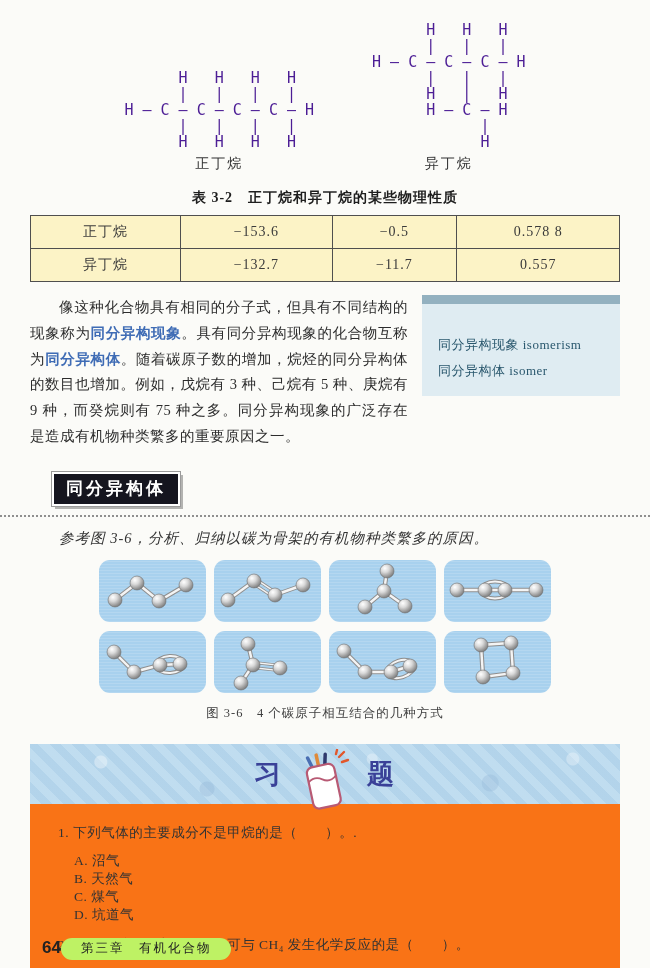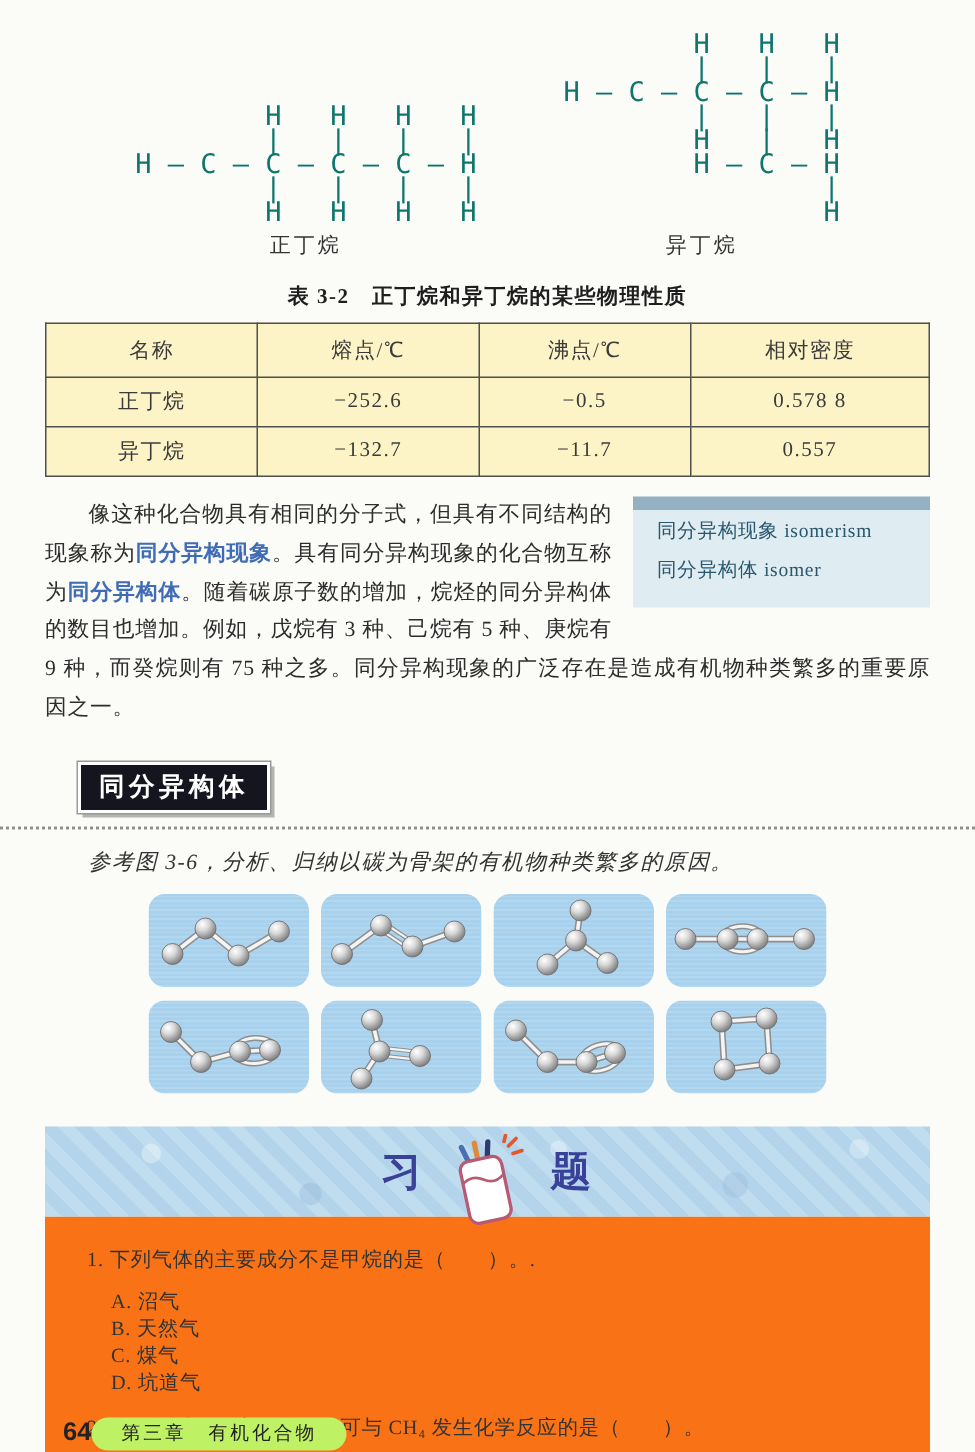--- a/index.html
+++ b/index.html
@@ -11,22 +11,22 @@
     position:relative;
     overflow:hidden;
   }
   .page{padding:18px 30px 0 30px;position:relative;}
 
   
   .formulas-row{display:flex;justify-content:center;align-items:flex-end;gap:58px;margin-top:4px;}
   .formula-block{text-align:center;}
   .formula{
     font-family:"DejaVu Sans Mono",monospace;
-    font-size:18px;line-height:16px;
-    color:#0f766e;margin:0;white-space:pre;text-align:right;
+    font-size:15px;line-height:16px;
+    color:#4c1d95;margin:0;white-space:pre;text-align:center;
   }
   .formula-label{font-size:14px;color:#333;margin-top:5px;letter-spacing:2px;}
 
   
   .table-caption{text-align:center;font-weight:bold;font-size:14px;color:#1e1e1e;margin-top:16px;letter-spacing:1px;}
   table.props-table{
     width:100%;border-collapse:collapse;margin-top:8px;
     background:#fcf3c6;
   }
   .props-table th,.props-table td{
@@ -38,21 +38,21 @@
   .props-table{border:1.5px solid #3f3f3f;}
   .col-name{width:24%;} .col-melt{width:25%;} .col-boil{width:24%;} .col-dens{width:27%;}
 
   
   .para-wrap{margin-top:13px;}
   .margin-note{
     float:right;width:198px;margin:0 0 10px 14px;
   }
   .note-band{height:9px;background:#93b1c0;}
   .note-body{
-    background:#dfecf2;padding:1px 8px 12px 16px;
+    background:#dfecf2;padding:28px 8px 12px 16px;
     font-size:13px;line-height:2.0;color:#29576d;letter-spacing:0.5px;
   }
   .body-text{
     margin:0;font-size:14.5px;line-height:1.78;text-align:justify;
     text-indent:2em;color:#2d2d2d;letter-spacing:0.5px;
   }
   .term{font-weight:bold;}
 
   
   .think-banner{
@@ -161,28 +161,22 @@
         H</pre>
       <div class="formula-label">异丁烷</div>
     </div>
   </div>
 
   
   <div class="table-caption">表 3-2　正丁烷和异丁烷的某些物理性质</div>
   <table class="props-table" style="background: rgb(252, 243, 198);">
     <tbody>
       <tr>
-        <th class="col-name">名称</th>
-        <th class="col-melt">熔点/℃</th>
-        <th class="col-boil">沸点/℃</th>
-        <th class="col-dens">相对密度</th>
-      </tr>
-      <tr>
         <td>正丁烷</td>
-        <td>−252.6</td>
+        <td>−153.6</td>
         <td>−0.5</td>
         <td>0.578 8</td>
       </tr>
       <tr>
         <td>异丁烷</td>
         <td>−132.7</td>
         <td>−11.7</td>
         <td>0.557</td>
       </tr>
     </tbody>
@@ -332,20 +326,21 @@
           <line x1="69" y1="42" x2="39" y2="46" stroke="#f4f4f4" stroke-width="2.4" stroke-linecap="round"></line>
           <line x1="39" y1="46" x2="37" y2="14" stroke="#8f8f8f" stroke-width="4.5" stroke-linecap="round"></line>
           <line x1="39" y1="46" x2="37" y2="14" stroke="#f4f4f4" stroke-width="2.4" stroke-linecap="round"></line>
           <circle cx="37" cy="14" r="7" fill="url(#ballGrad)" stroke="#6f6f6f" stroke-width="0.6"></circle>
           <circle cx="67" cy="12" r="7" fill="url(#ballGrad)" stroke="#6f6f6f" stroke-width="0.6"></circle>
           <circle cx="69" cy="42" r="7" fill="url(#ballGrad)" stroke="#6f6f6f" stroke-width="0.6"></circle>
           <circle cx="39" cy="46" r="7" fill="url(#ballGrad)" stroke="#6f6f6f" stroke-width="0.6"></circle>
         </svg>
       </div>
     </div>
+  <div class="figure-caption">图 3-6　4 个碳原子相互结合的几种方式</div>
 
   
   <section class="exercises">
     <div class="ex-banner">
       <span class="ex-char">习</span>
       <svg class="pot-icon" width="52" height="66" viewBox="0 0 52 66">
         <g transform="rotate(-12 26 38)">
           <line x1="18" y1="18" x2="15" y2="6" stroke="#4a6fb3" stroke-width="3.5" stroke-linecap="round"></line>
           <line x1="24" y1="17" x2="24" y2="5" stroke="#df8a3a" stroke-width="3.5" stroke-linecap="round"></line>
           <line x1="30" y1="18" x2="33" y2="6" stroke="#2f3a6e" stroke-width="3.5" stroke-linecap="round"></line>

